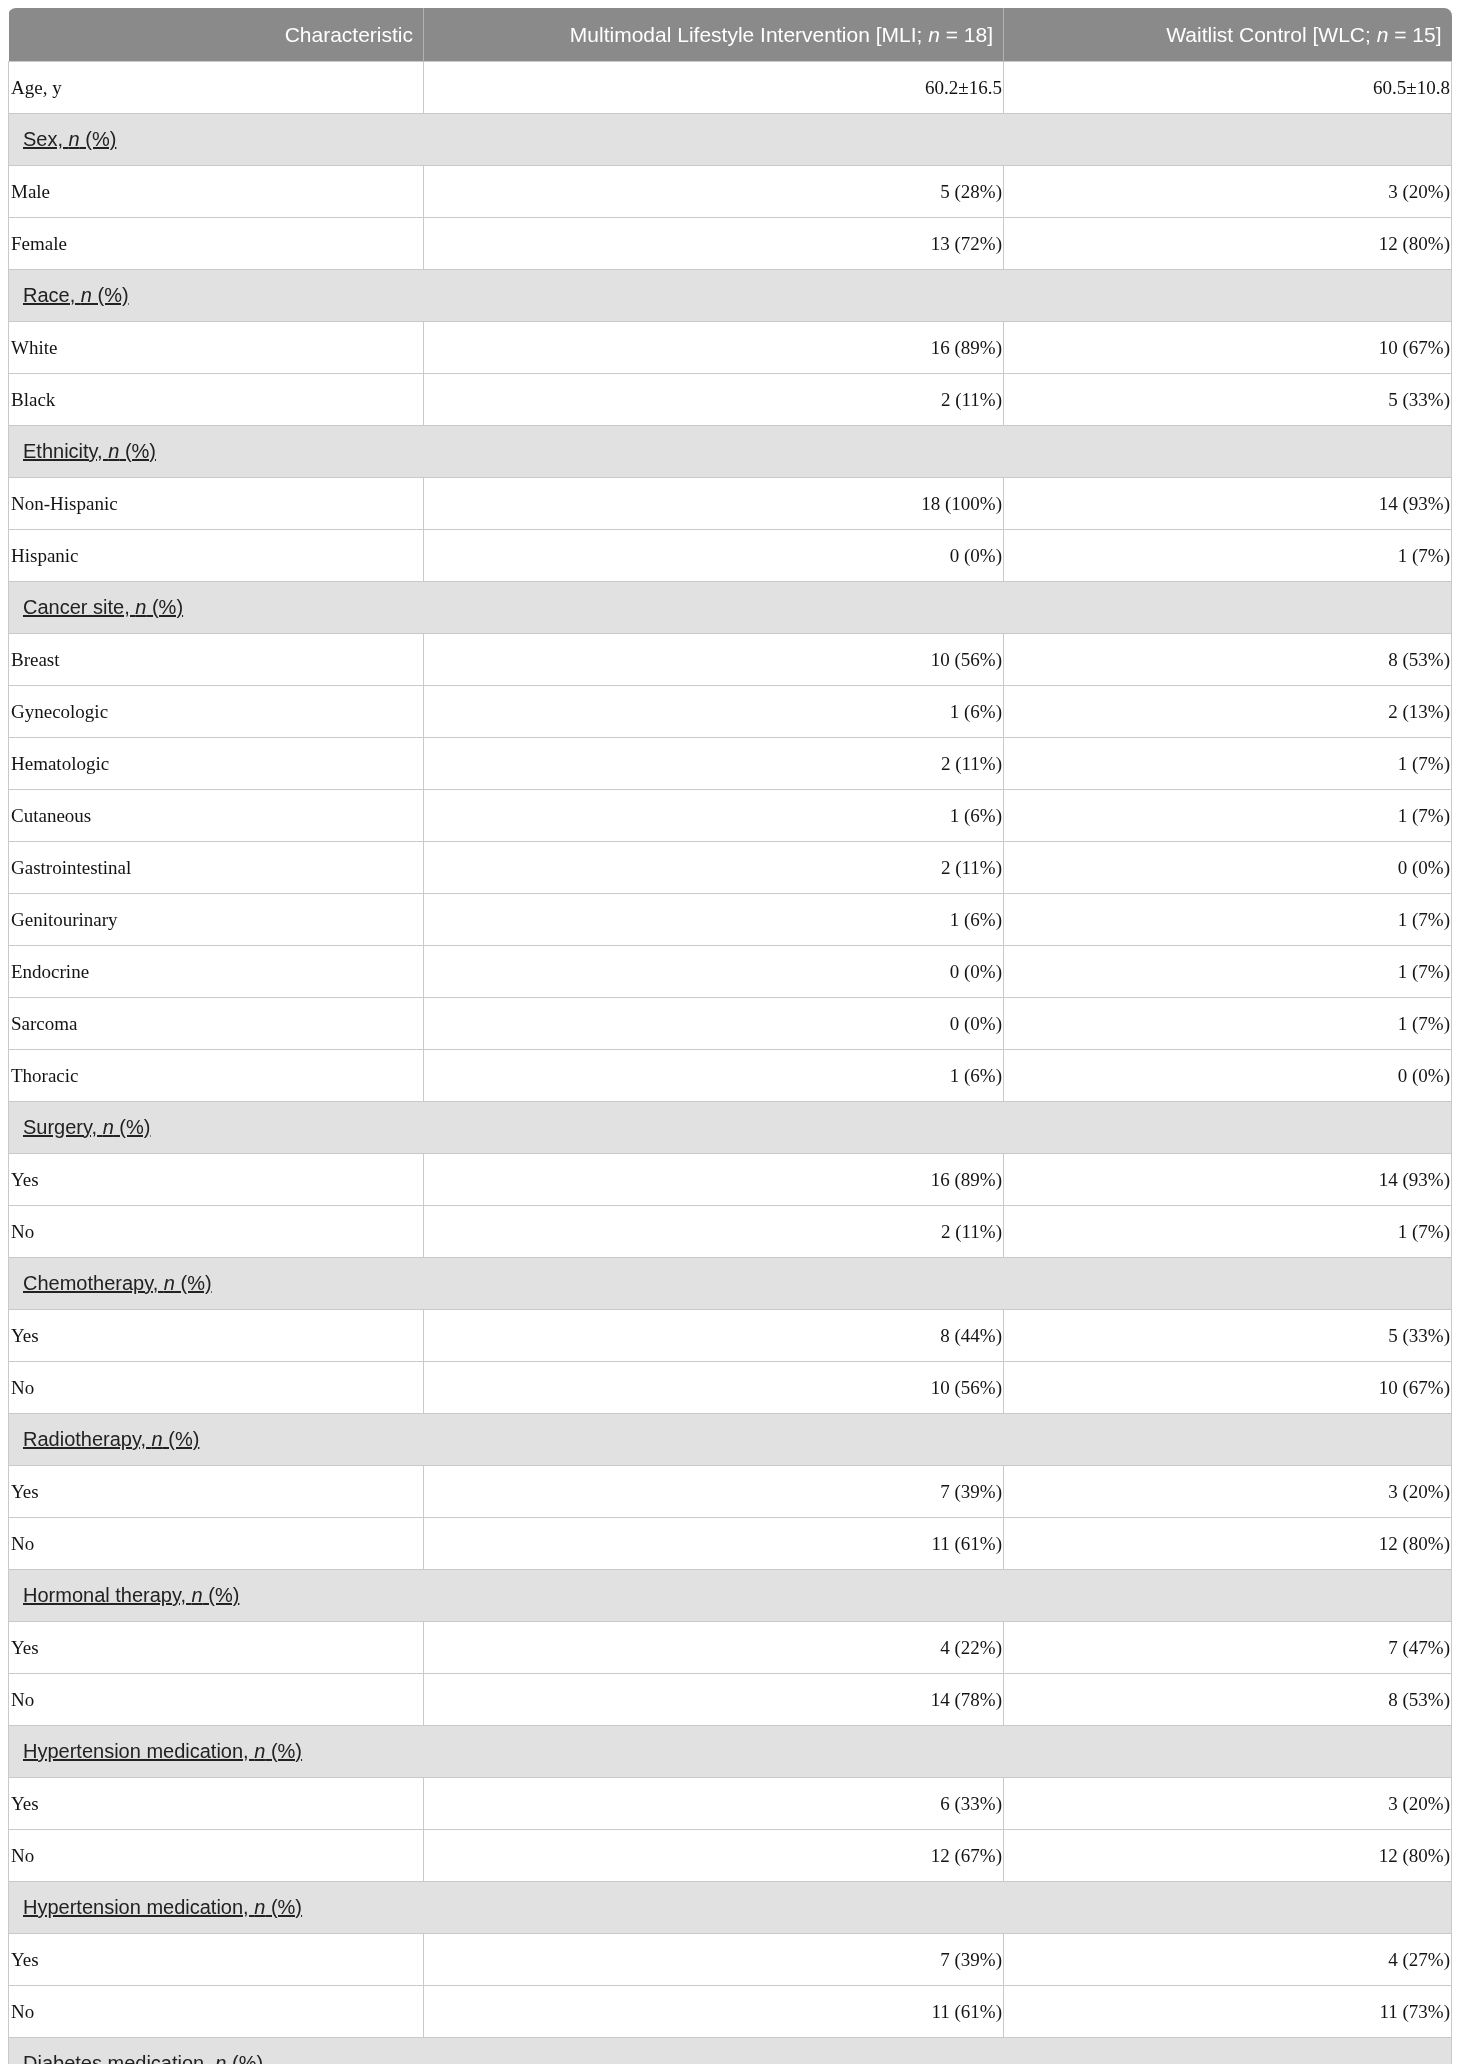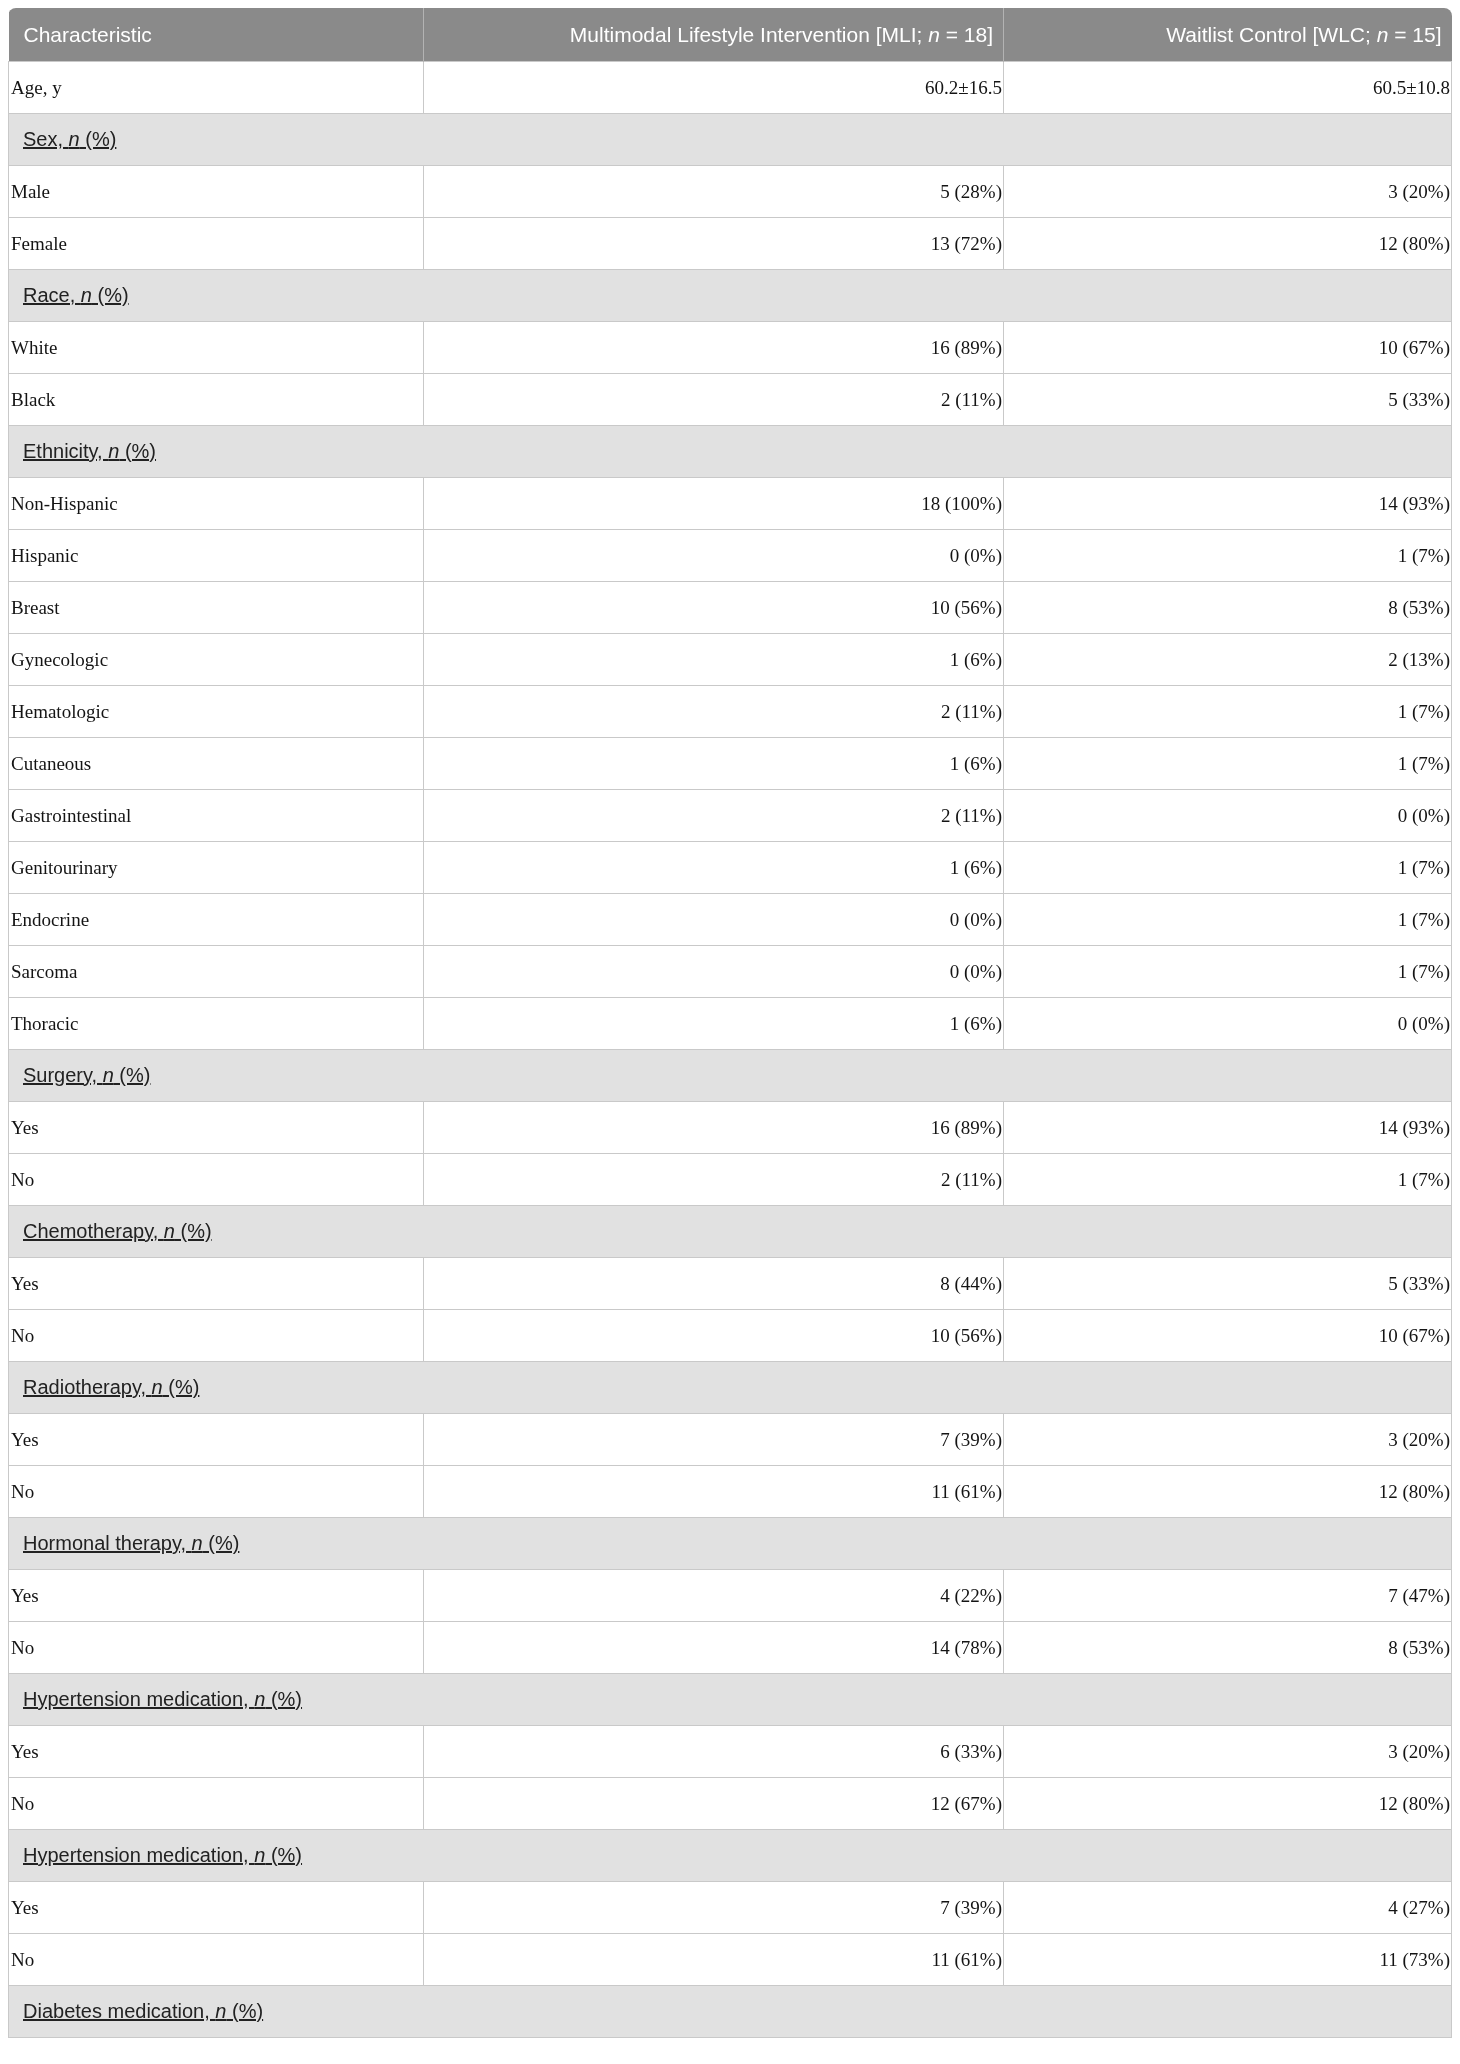--- a/index.html
+++ b/index.html
@@ -26,21 +26,21 @@
   }
   thead th{
     background:var(--header-bg);
     color:var(--header-text);
     font-weight:400;
     font-size:21px;
     height:53px;
     padding:0 10px;
     vertical-align:middle;
   }
-  th.col-char{text-align:left;padding-left:15px;margin-top:24px;}
+  th.col-char{text-align:right;padding-left:15px;margin-top:24px;}
   th.col-val{text-align:right;border-left:1px solid rgba(255,255,255,0.35);}
   tbody td{
     height:49px;
     border:1px solid var(--border);
     color:var(--text);
     vertical-align:middle;
   }
   td.cell-label{
     font-family:"Liberation Serif", serif;
     font-size:19px;
@@ -121,20 +121,23 @@
           <tr class="data-row">
             <td class="cell-label">Non-Hispanic</td>
             <td class="cell-value">18 (100%)</td>
             <td class="cell-value">14 (93%)</td>
           </tr>
           <tr class="data-row">
             <td class="cell-label">Hispanic</td>
             <td class="cell-value">0 (0%)</td>
             <td class="cell-value">1 (7%)</td>
           </tr>
+          <tr class="section-row">
+            <td colspan="3"><span>Cancer site, </span><i>n</i><span> (%)</span></td>
+          </tr>
           <tr class="data-row">
             <td class="cell-label">Breast</td>
             <td class="cell-value">10 (56%)</td>
             <td class="cell-value">8 (53%)</td>
           </tr>
           <tr class="data-row">
             <td class="cell-label">Gynecologic</td>
             <td class="cell-value">1 (6%)</td>
             <td class="cell-value">2 (13%)</td>
           </tr>

